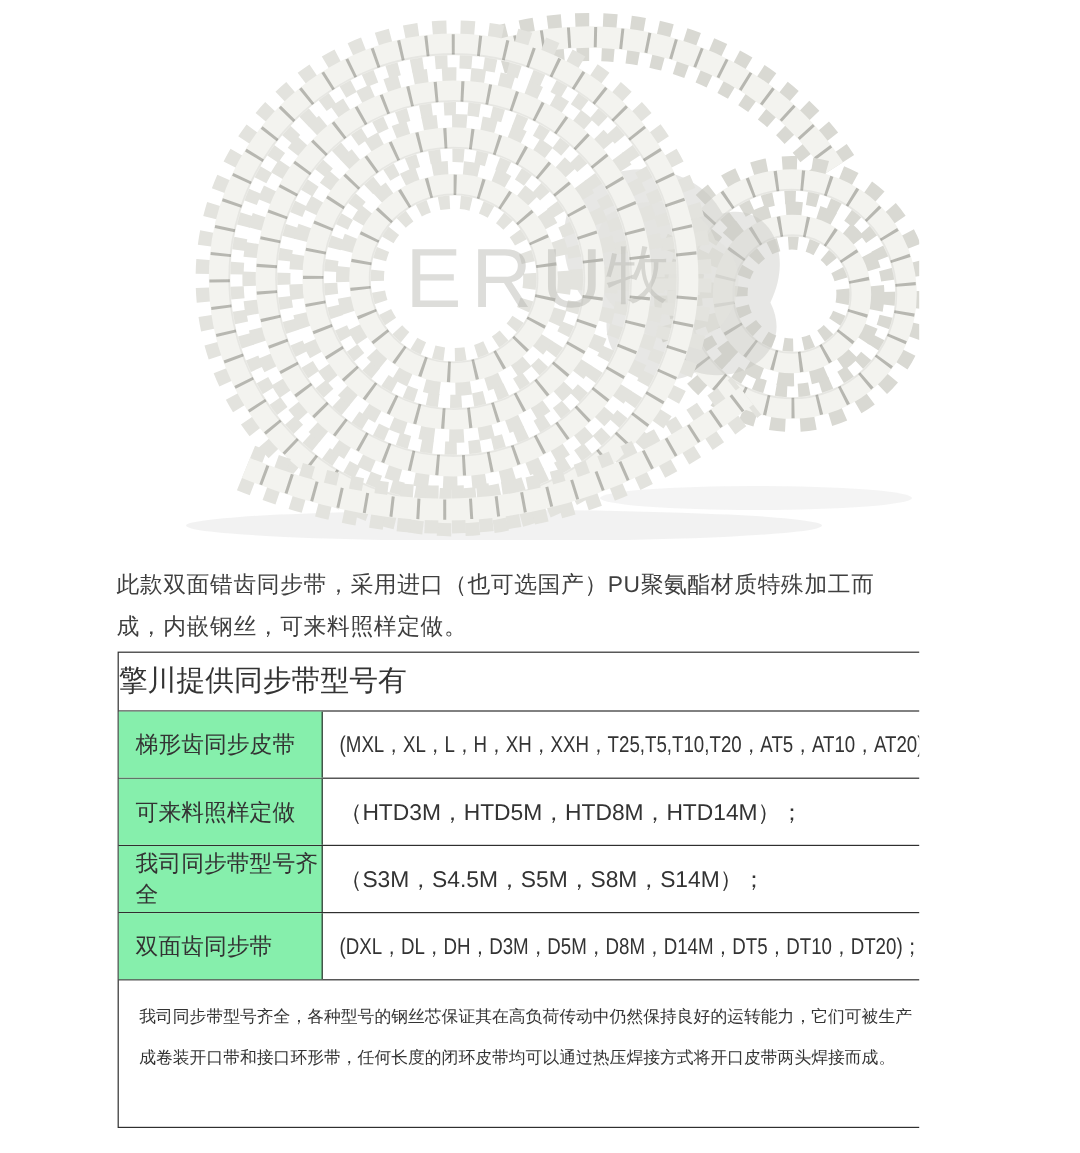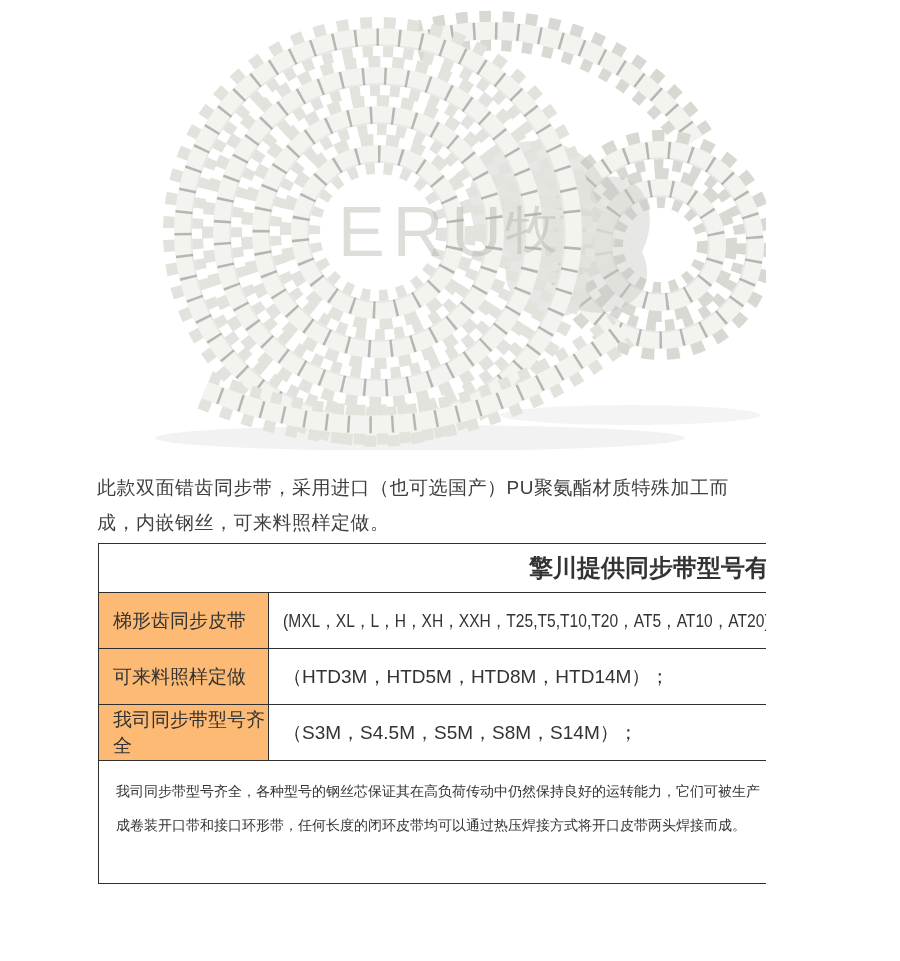--- a/index.html
+++ b/index.html
@@ -11,23 +11,23 @@
   #photo-wrap svg{display:block;}
 
   
   #description{position:absolute;left:97px;top:450px;width:660px;
                font-size:19px;line-height:35px;color:#3f3f3f;letter-spacing:.5px;margin-top:20px;}
 
   
   #spec-table{position:absolute;left:98px;top:543px;width:672px;
               box-sizing:border-box;border:1px solid #2f2f2f;background:#fff;color:#333;}
   .t-title{box-sizing:border-box;height:49px;line-height:48px;border-bottom:1px solid #2f2f2f;
-           text-align:right;font-size:24px;font-weight:bold;color:#333;}
+           text-align:left;font-size:24px;font-weight:normal;color:#333;}
   .t-row{display:flex;box-sizing:border-box;height:56px;border-bottom:1px solid #2f2f2f;}
-  .t-col1{box-sizing:border-box;width:170px;flex:0 0 170px;background:#fdba74;
+  .t-col1{box-sizing:border-box;width:170px;flex:0 0 170px;background:#86efac;
           border-right:1px solid #2f2f2f;display:flex;align-items:center;
           padding-left:14px;font-size:19px;color:#333;}
   .t-col2{flex:1 1 auto;display:flex;align-items:center;padding-left:14px;
           font-size:19px;color:#333;overflow:hidden;}
   .t-col2 .models{white-space:nowrap;display:inline-block;}
   .t-col2 .condensed{transform:scaleX(.82);transform-origin:0 50%;}
   .t-footer{box-sizing:border-box;height:122px;padding:13px 8px 0 17px;
             font-size:14px;line-height:34px;color:#333;}
 </style>
 </head>
@@ -99,17 +99,23 @@
       </div>
     </div>
 
     <div class="t-row">
       <div class="t-col1">我司同步带型号齐全</div>
       <div class="t-col2">
         <span class="models">（S3M，S4.5M，S5M，S8M，S14M）；</span>
       </div>
     </div>
 
+    <div class="t-row">
+      <div class="t-col1">双面齿同步带</div>
+      <div class="t-col2">
+        <span class="models condensed">(DXL，DL，DH，D3M，D5M，D8M，D14M，DT5，DT10，DT20)；</span>
+      </div>
+    </div>
 
     <div class="t-footer">我司同步带型号齐全，各种型号的钢丝芯保证其在高负荷传动中仍然保持良好的运转能力，它们可被生产成卷装开口带和接口环形带，任何长度的闭环皮带均可以通过热压焊接方式将开口皮带两头焊接而成。</div>
   </div>
 
 </div>
 
 </body></html>

